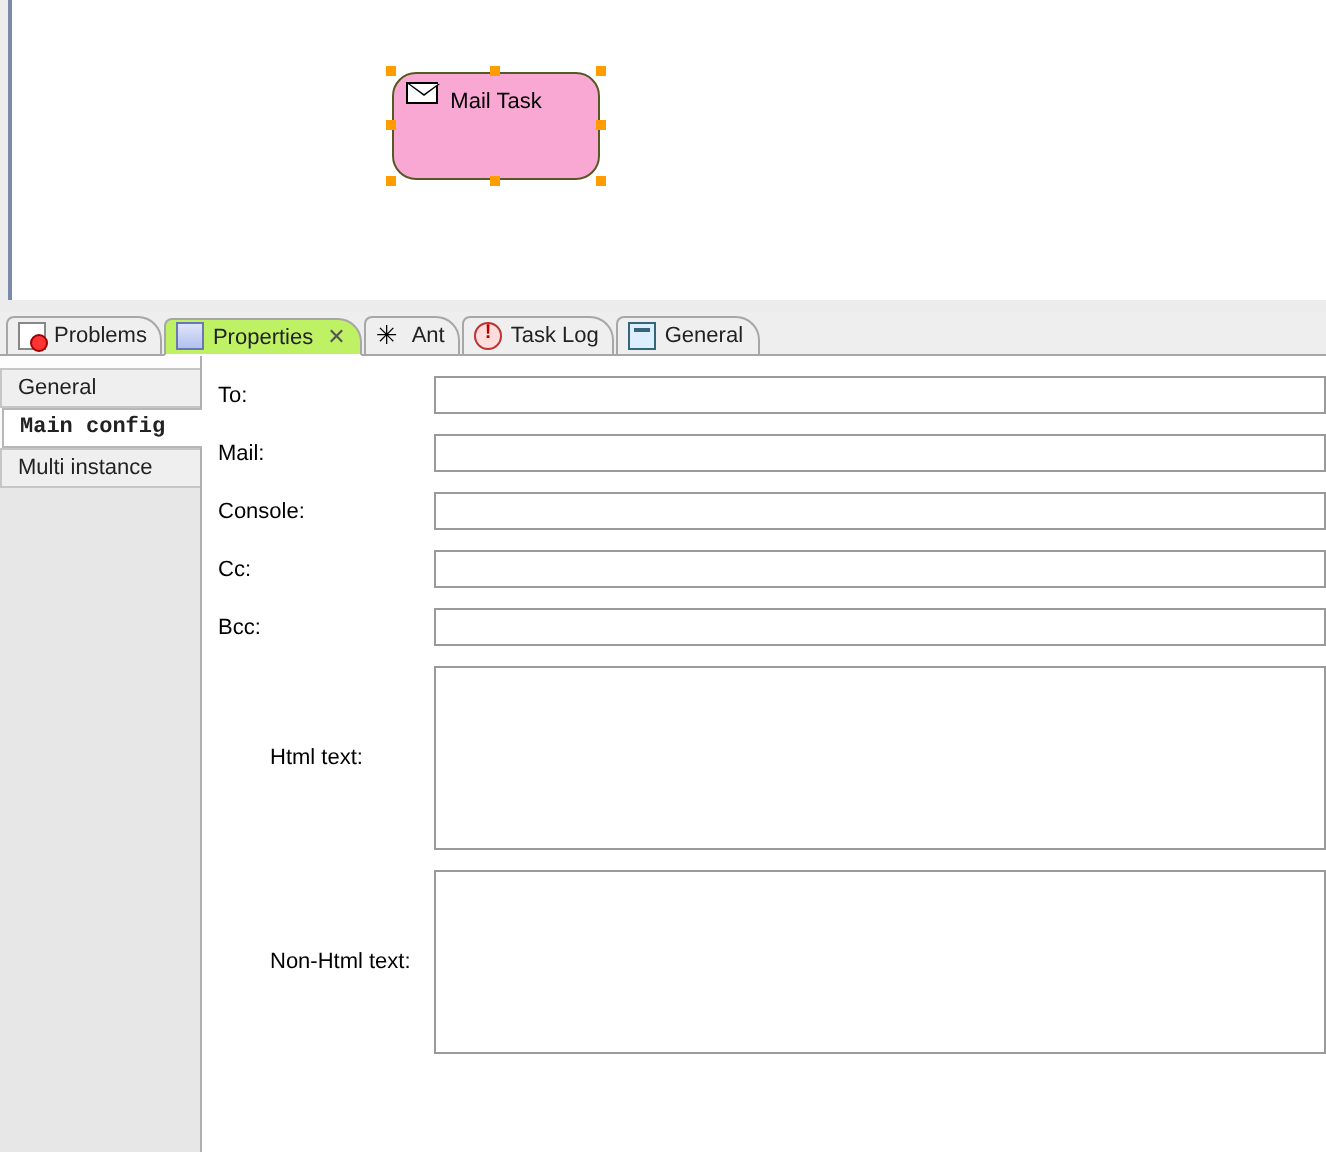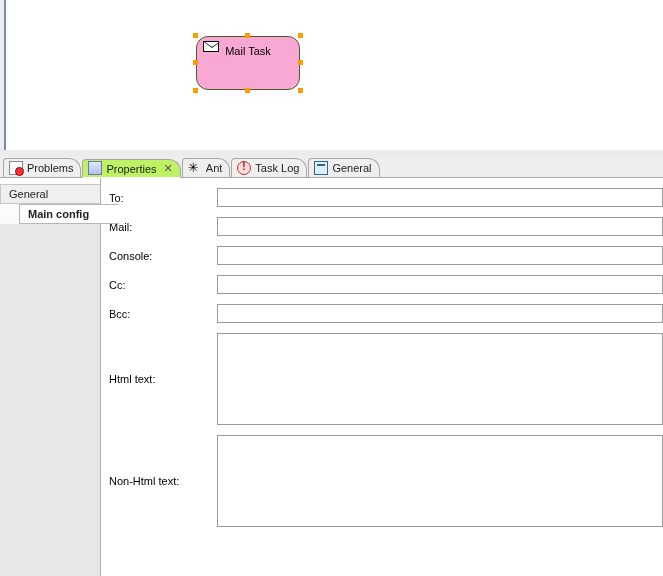--- a/index.html
+++ b/index.html
@@ -137,21 +137,22 @@
     color: #222;
     background: #efefef;
     border-color:#c6c6c6;
     margin-bottom:0px;
   }
   .sidetab.selected {
     background: #fff;
     border-color: #b7b7b7;
     font-weight: bold;
     position: relative;
-    left: 19px;
+    left: 1px;
+    font-family: Liberation Mono, monospace;
   }
   .sidetabs-spacer { flex:1; background: #e7e7e7; }
   .form-area {
     flex: 1;
     padding: 10px 0 0 8px;
     display: grid;
     grid-template-columns: 108px 1fr;
     row-gap: 10px;
     align-items: center;
     align-content: start;
@@ -171,21 +172,21 @@
   }
   .form-area textarea {
     border: 1px solid #9a9a9a;
     width: 100%;
     resize: none;
     font-family: inherit;
     font-size: 11px;
     padding: 2px 3px;
   }
   .ta92 { height: 92px; }
-  .align-top { align-self: center; }
+  .align-top { align-self: center; margin-left: 26px; }
 </style>
 </head>
 <body>
 
 <div class="canvas-area">
   <div class="task-node">
     <span class="mail-icon"></span>
     <span class="label">Mail Task</span>
     <span class="handle h-tl"></span>
     <span class="handle h-t"></span>
@@ -219,20 +220,21 @@
   <div class="view-tab">
     <span class="tabicon ic-console"></span>
     <span>General</span>
   </div>
 </div>
 
 <div class="lower-pane">
   <div class="sidetabs">
     <div class="sidetab">General</div>
     <div class="sidetab selected">Main config</div>
+    <div class="sidetab">Multi instance</div>
     <div class="sidetabs-spacer"></div>
   </div>
   <div class="form-area">
     <label>To:</label>
     <input type="text" value="" style="">
 
     <label>Mail:</label>
     <input type="text" value="" style="">
 
     <label>Console:</label>

